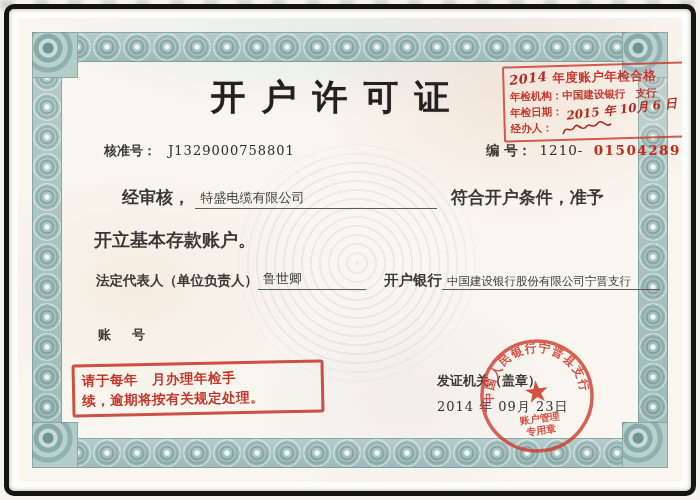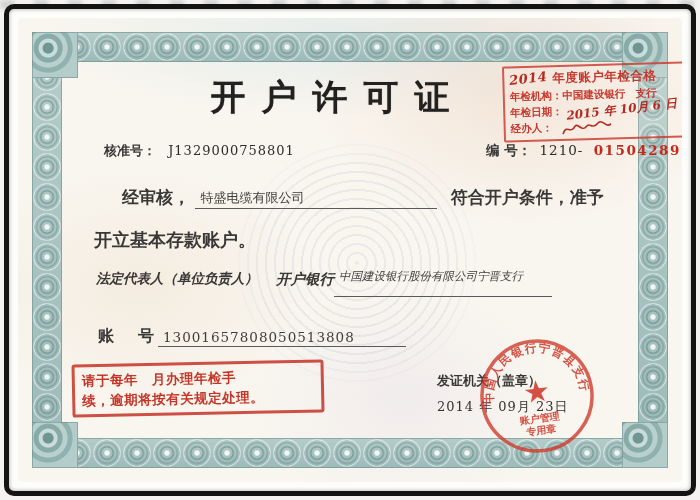--- a/index.html
+++ b/index.html
@@ -94,21 +94,21 @@
     position:absolute;left:54px;top:344px;width:232px;
     border:3px solid rgba(197,50,38,.85);border-radius:3px;
     padding:4px 7px;transform:rotate(-1.2deg);
     color:#c5362a;font-size:13.5px;font-weight:700;line-height:1.45;letter-spacing:.5px;
   }
   
   .issuer{position:absolute;left:419px;top:350px;font-size:13px;color:#33312f;line-height:26px;}
   
   .seal{position:absolute;left:459px;top:318px;width:120px;height:120px;
     transform:rotate(-7deg);opacity:.88;}
-  .bank-fill{line-height:1.2;font-size:11.5px;white-space:normal;padding-bottom:12px;}
+  .bank-fill{line-height:1.2;font-size:11.5px;white-space:normal;padding-bottom:0;}
 </style>
 </head>
 <body>
 
 <div class="edge-artifact"></div>
 
 <div class="photo-frame">
   <div class="certificate">
 
     <div class="band band-top"></div>
@@ -138,29 +138,29 @@
       </div>
 
       <div class="abs row lbl" style="left:76px;top:210px;font-size:18px;">开立基本存款账户。</div>
 
       <div class="abs row" style="left:104px;top:168px;font-size:17px;">
         <span class="lbl" style="font-size:17px;">经审核，</span>
         <span class="fill" style="width:232px;font-size:13px;">特盛电缆有限公司</span>
         <span class="lbl" style="font-size:17px;margin-left:8px;">符合开户条件，准予</span>
       </div>
 
-      <div class="abs row" style="left:78px;top:252px;font-size:14px;display:flex;align-items:flex-start;font-style:italic;">
+      <div class="abs row" style="left:78px;top:252px;font-size:14px;display:flex;align-items:flex-end;">
         <span class="lbl" style="font-size:13.5px;">法定代表人（单位负责人）</span>
+        <span class="fill" style="width:98px;font-size:13px;">鲁世卿</span>
         <span class="lbl" style="font-size:14.5px;margin-left:18px;">开户银行</span>
         <span class="fill bank-fill" style="width:208px;">中国建设银行股份有限公司宁晋支行</span>
       </div>
 
       <div class="abs row" style="left:80px;top:308px;display:flex;align-items:flex-end;">
-        <span class="lbl" style="font-size:16px;letter-spacing:4px;">账　号</span>
-        <span class="fill num" style="width:238px;font-size:13.5px;letter-spacing:1px;">13001657808050513808</span>
+        <span class="lbl" style="font-size:13px;letter-spacing:4px;">账　号</span>
       </div>
 
       <div class="issuer">
         <div class="lbl" style="font-size:13px;">发证机关（盖章）</div>
         <div class="num" style="letter-spacing:1px;">2014 年 09月 23日</div>
       </div>
 
       <div class="annual-stamp">
         <div class="l1">
           <span class="hand">2014</span>

